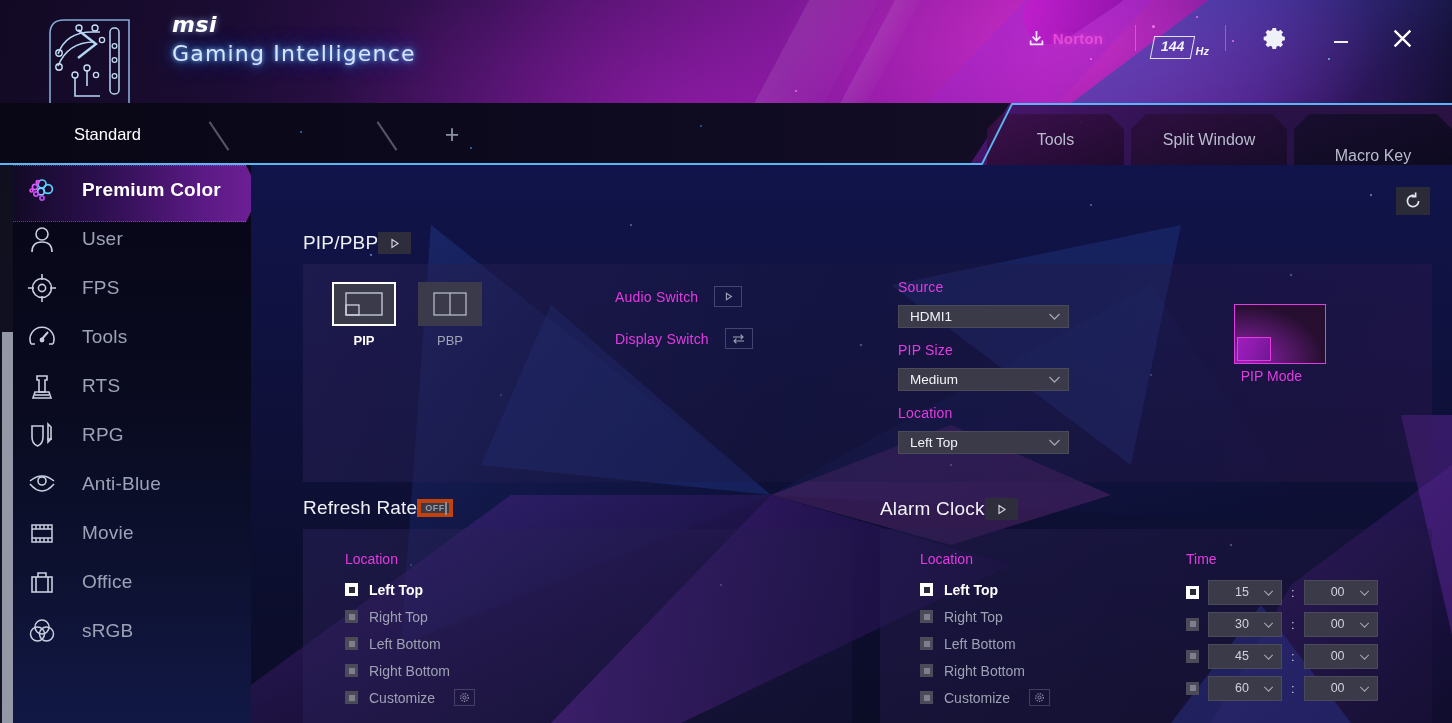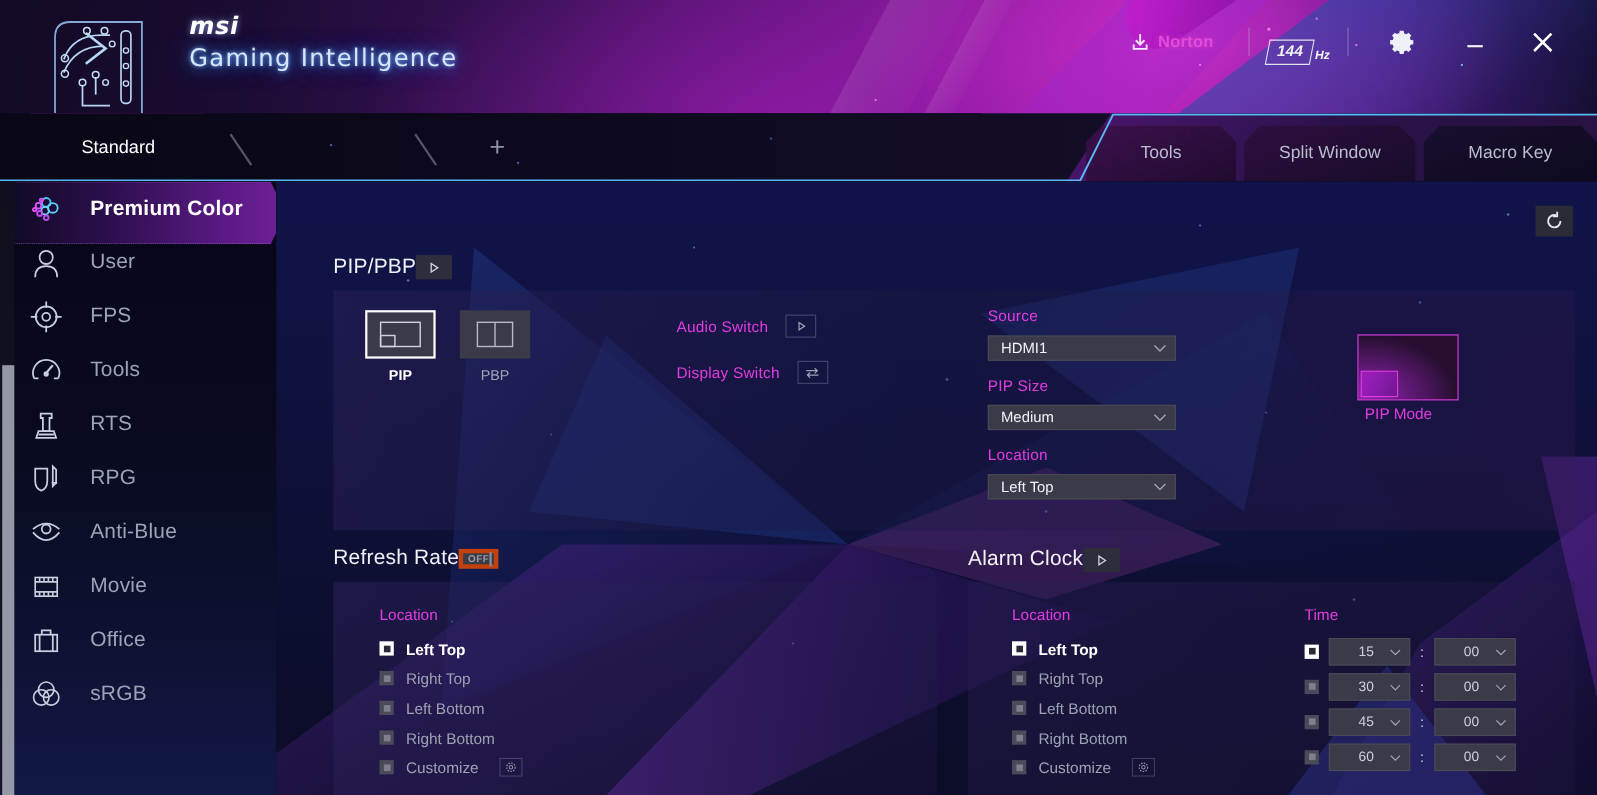--- a/index.html
+++ b/index.html
@@ -110,21 +110,21 @@
   .tab-slash { position: absolute; top: 16px; width: 2px; height: 34px;
     background: rgba(175,180,200,.45); transform: rotate(-34deg); }
   .rtab {
     position: absolute; top: 11px; height: 51px;
     display: flex; align-items: center; justify-content: center;
     color: #b8bdcd; font-size: 16px; cursor: pointer; user-select: none;
     clip-path: polygon(15px 0, calc(100% - 15px) 0, 100% 30%, 100% 100%, 0 100%, 0 30%);
   }
   #rtab-0 { background: linear-gradient(160deg, rgba(60,16,74,.92), rgba(30,10,44,.92)); }
   #rtab-1 { background: linear-gradient(160deg, rgba(47,14,62,.92), rgba(22,12,40,.95)); }
-  #rtab-2 { background: linear-gradient(160deg, rgba(24,14,46,.95), rgba(12,10,30,.97)); }
+  #rtab-2 { background: linear-gradient(160deg, rgba(24,14,46,.95), rgba(12,10,30,.97)); align-items: flex-end; }
 
   
   #sidebar {
     position: absolute; left: 0; top: 165px; width: 251px; height: 558px;
     background: linear-gradient(180deg, #080618 0%, #090a1e 40%, #0d1130 72%, #111845 100%);
     overflow: hidden;
   }
   #sb-scroll-track {
     position: absolute; left: 0; top: 165px; width: 13px; height: 558px;
     background: rgba(20,20,34,.7);

